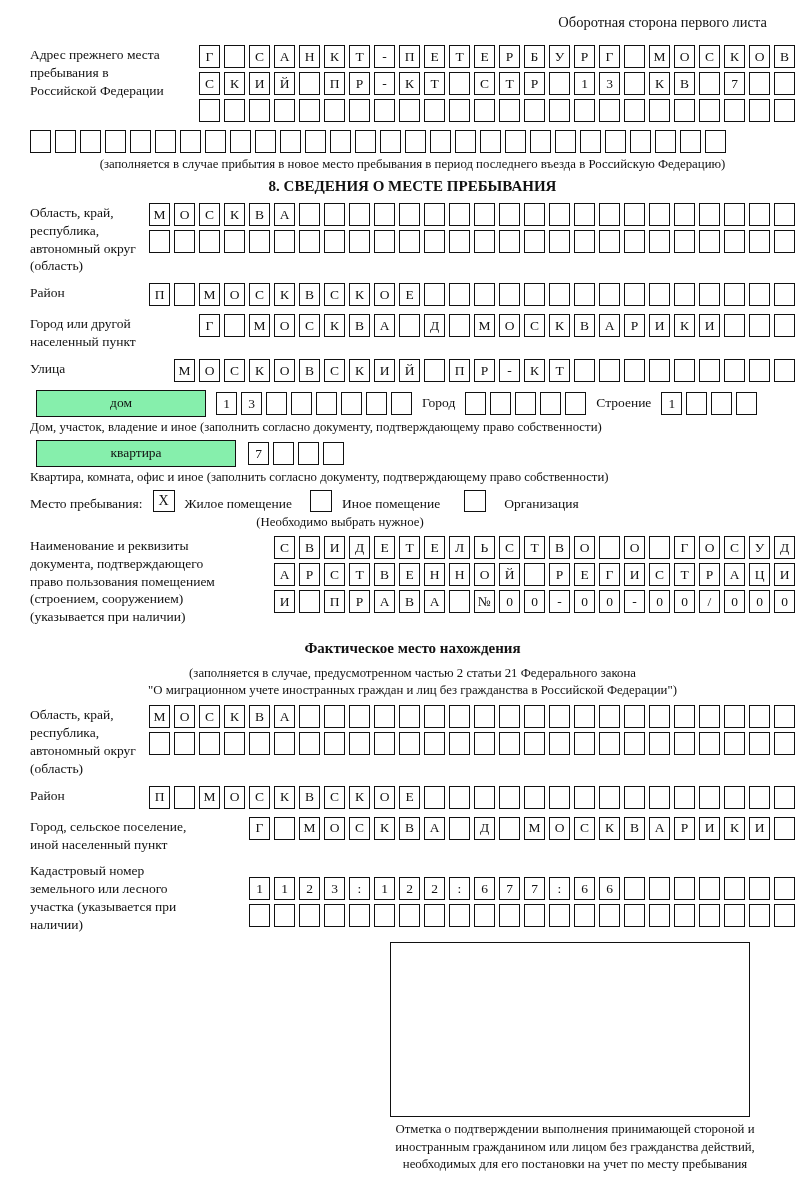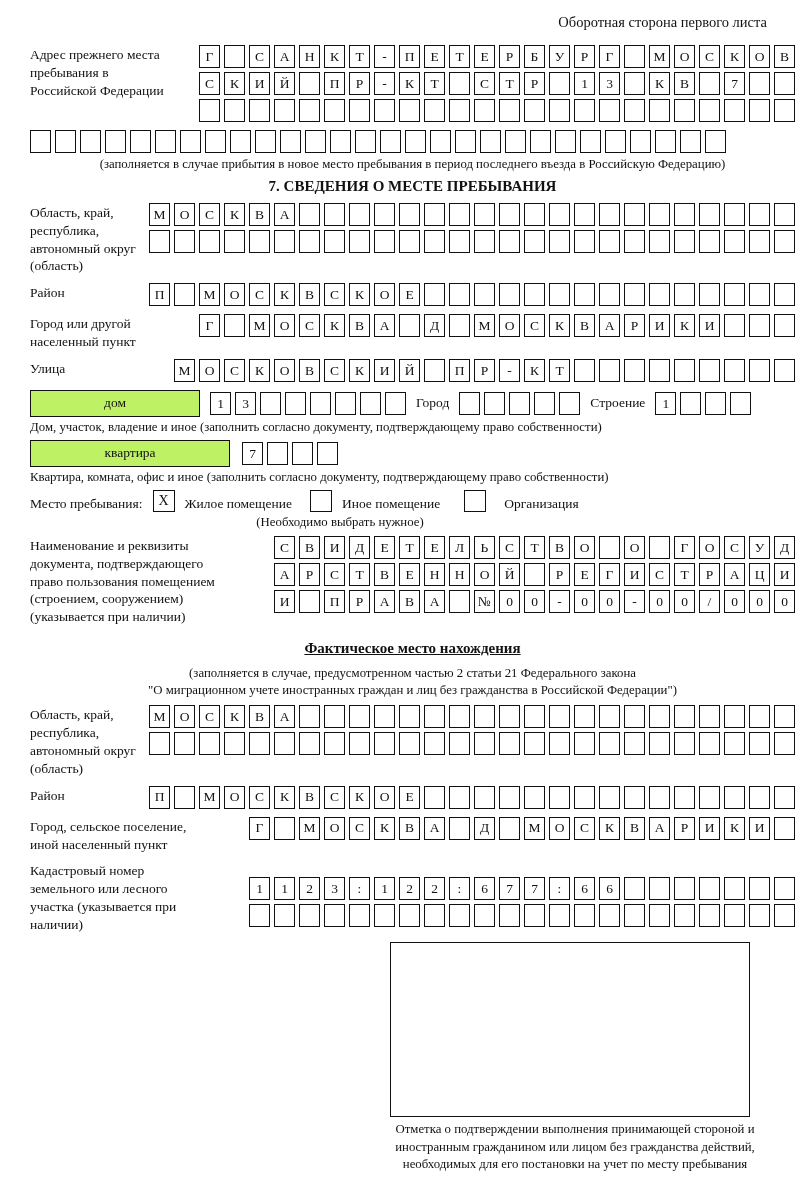--- a/index.html
+++ b/index.html
@@ -28,21 +28,21 @@
   .note { text-align:center; font-size:12.8px; margin:2px 0 6px 0; }
   .sec-title { text-align:center; font-weight:bold; font-size:15px; margin:6px 0 8px 0; }
 
   .two-col { display:flex; align-items:flex-start; margin-bottom:8px; }
   .stack { display:flex; flex-direction:column; gap:4px; margin-left:auto; }
 
   
   .house-row { display:flex; align-items:center; margin:2px 0 3px 0; }
   .type-rect {
     border:1.5px solid #111; height:27px; display:flex;
-    align-items:center; justify-content:center; background:#bef264;
+    align-items:center; justify-content:center; background:#86efac;margin-left:6px;
   }
   .inline-lbl { padding:0 10px; white-space:nowrap; }
   .cap { font-size:12.8px; margin:0 0 5px 0; }
 
   
   .stay-row { display:flex; align-items:flex-end; gap:10px; margin-top:4px; }
   .chk {
     width:22px; height:22px; border:1.5px solid #111; background:#fff;
     display:inline-flex; align-items:center; justify-content:center;
     font-size:14px; flex:0 0 22px;
@@ -174,21 +174,21 @@
         <span class="cb"></span>
         <span class="cb"></span>
         <span class="cb"></span>
         <span class="cb"></span>
         <span class="cb"></span>
         <span class="cb"></span>
       </div>
   </div>
   <div class="note">(заполняется в случае прибытия в новое место пребывания в период последнего въезда в Российскую Федерацию)</div>
 
-  <div class="sec-title">7. СВЕДЕНИЯ О МЕСТЕ ПРЕБЫВАНИЯ</div>
+  <div class="sec-title">8. СВЕДЕНИЯ О МЕСТЕ ПРЕБЫВАНИЯ</div>
 
   <div class="two-col">
     <div class="lbl" style="width:112px;">Область, край, республика, автономный округ (область)</div>
     <div class="stack">
       <div class="cells">
           <span class="cb">М</span>
           <span class="cb">О</span>
           <span class="cb">С</span>
           <span class="cb">К</span>
           <span class="cb">В</span>
@@ -458,21 +458,21 @@
           <span class="cb">0</span>
           <span class="cb">0</span>
           <span class="cb">/</span>
           <span class="cb">0</span>
           <span class="cb">0</span>
           <span class="cb">0</span>
         </div>
     </div>
   </div>
 
-  <div class="sec-title" style="margin-top:14px;text-decoration:underline;">Фактическое место нахождения</div>
+  <div class="sec-title" style="margin-top:14px;">Фактическое место нахождения</div>
   <div class="centered-note">(заполняется в случае, предусмотренном частью 2 статьи 21 Федерального закона</div>
   <div class="centered-note" style="margin-bottom:6px;">"О миграционном учете иностранных граждан и лиц без гражданства в Российской Федерации")</div>
 
   <div class="two-col">
     <div class="lbl" style="width:135px;">Область, край, республика, автономный округ (область)</div>
     <div class="stack">
       <div class="cells">
           <span class="cb">М</span>
           <span class="cb">О</span>
           <span class="cb">С</span>

